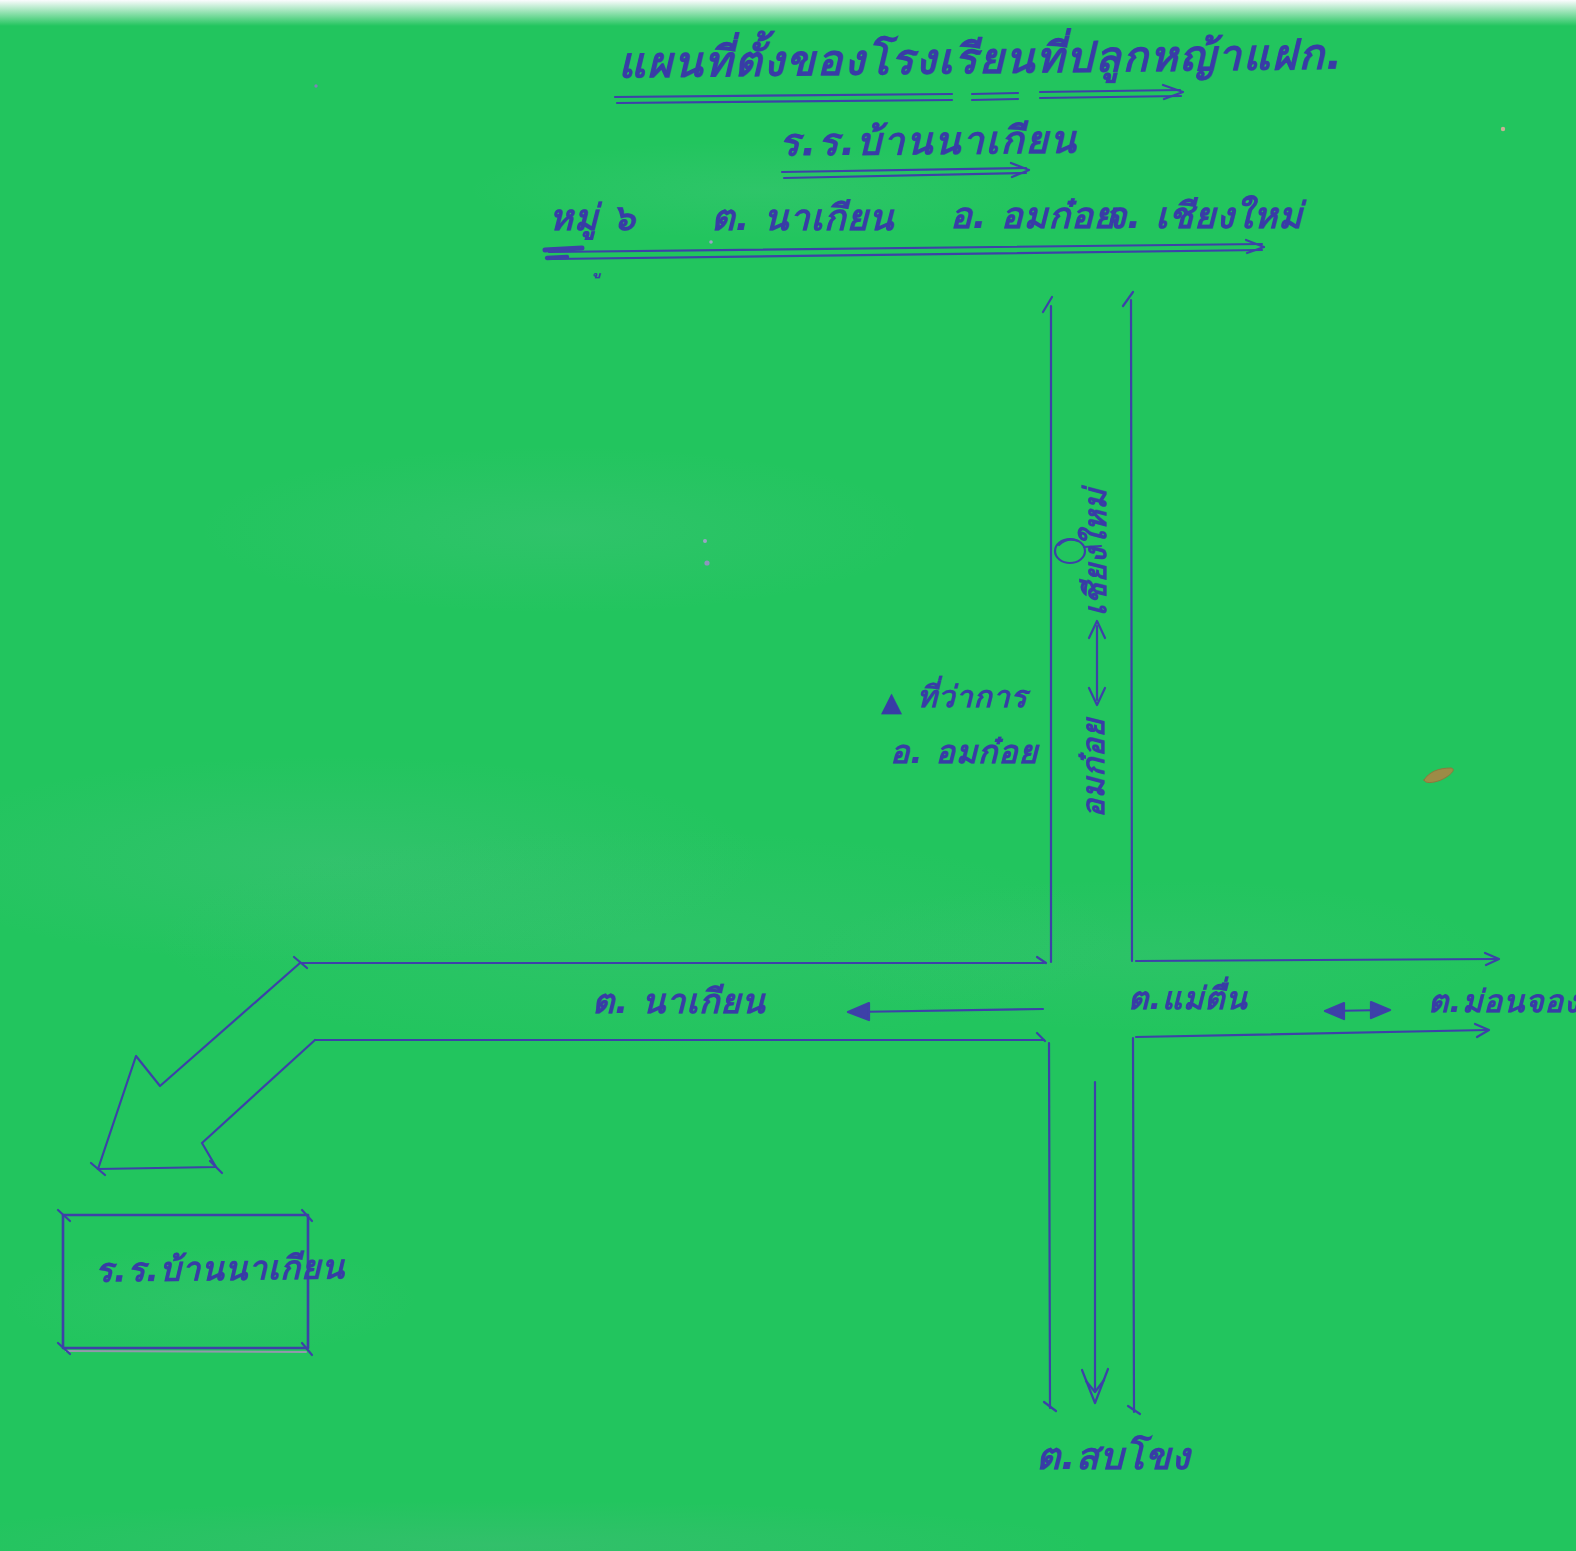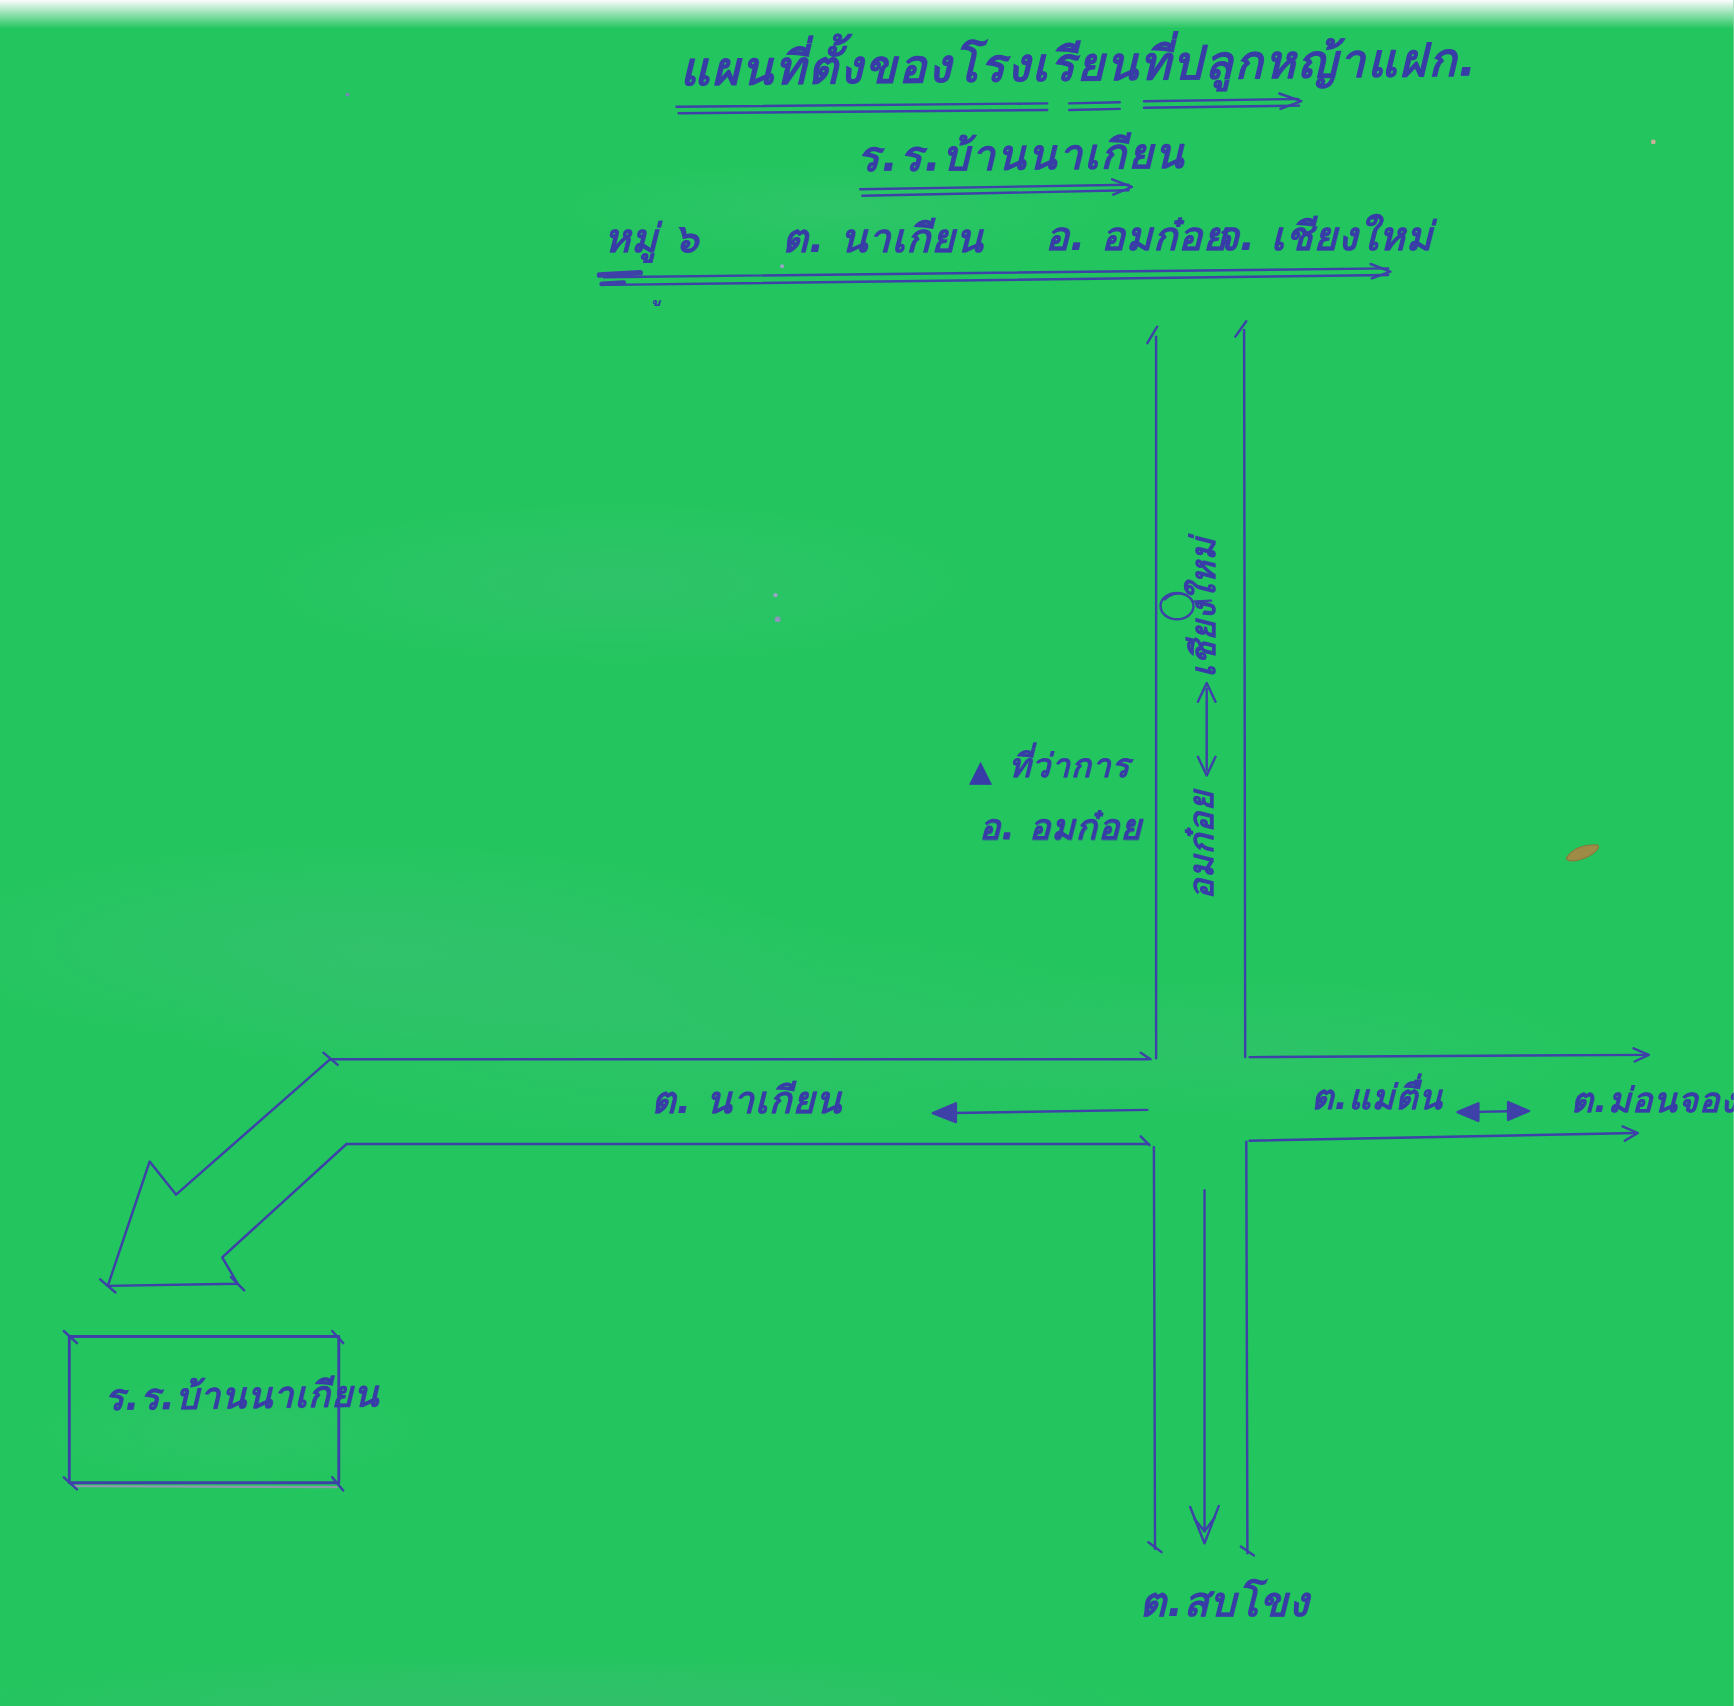--- a/index.html
+++ b/index.html
@@ -174,20 +174,20 @@
   <div class="hw small-mark" style="left:603px; top:252px;">ู</div>
 
   <div class="hw roadlabel v-label" style="left:1095px; top:552px;">เชียงใหม่</div>
   <div class="hw roadlabel v-label" style="left:1093px; top:768px;">อมก๋อย</div>
 
   <div class="hw triangle-marker" style="left:881px; top:688px;">▲</div>
   <div class="hw office-text" style="left:917px; top:682px;text-align:right;">ที่ว่าการ</div>
   <div class="hw office-text" style="left:890px; top:736px; font-size:32px;">อ. อมก๋อย</div>
 
   <div class="hw roadlabel" style="left:592px; top:984px; font-size:34px;">ต. นาเกียน</div>
-  <div class="hw roadlabel" style="left:1192px; top:983px;">ต.แม่ตื่น</div>
+  <div class="hw roadlabel" style="left:1128px; top:983px;">ต.แม่ตื่น</div>
   <div class="hw roadlabel" style="left:1428px; top:986px;">ต.ม่อนจอง</div>
 
   <div class="hw big-roadlabel" style="left:1036px; top:1426px;margin-top:12px;">ต.สบโขง</div>
 
   <div class="hw box-label" style="left:95px; top:1252px; transform:rotate(-0.8deg);">ร.ร.บ้านนาเกียน</div>
 
 </div>
 
 </body></html>

